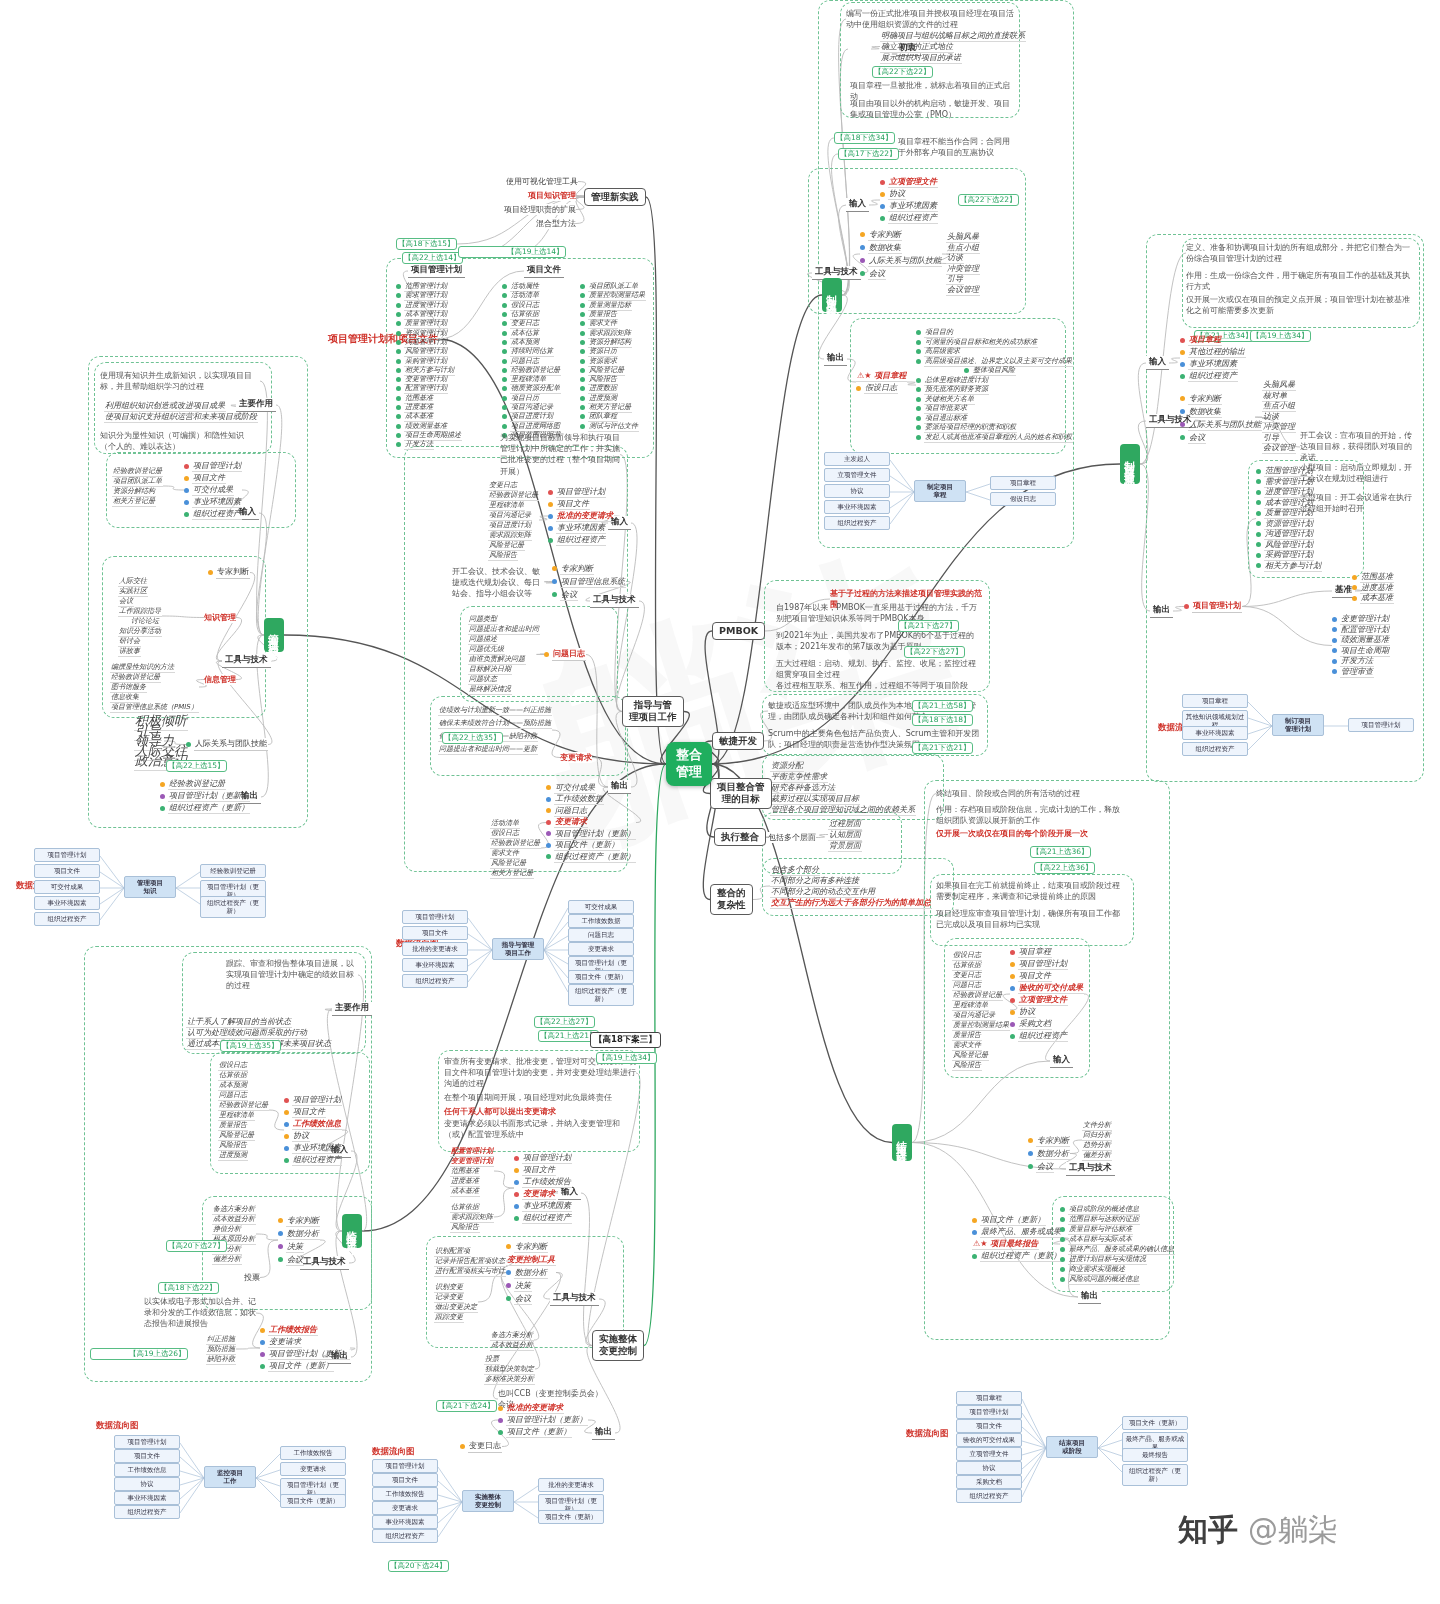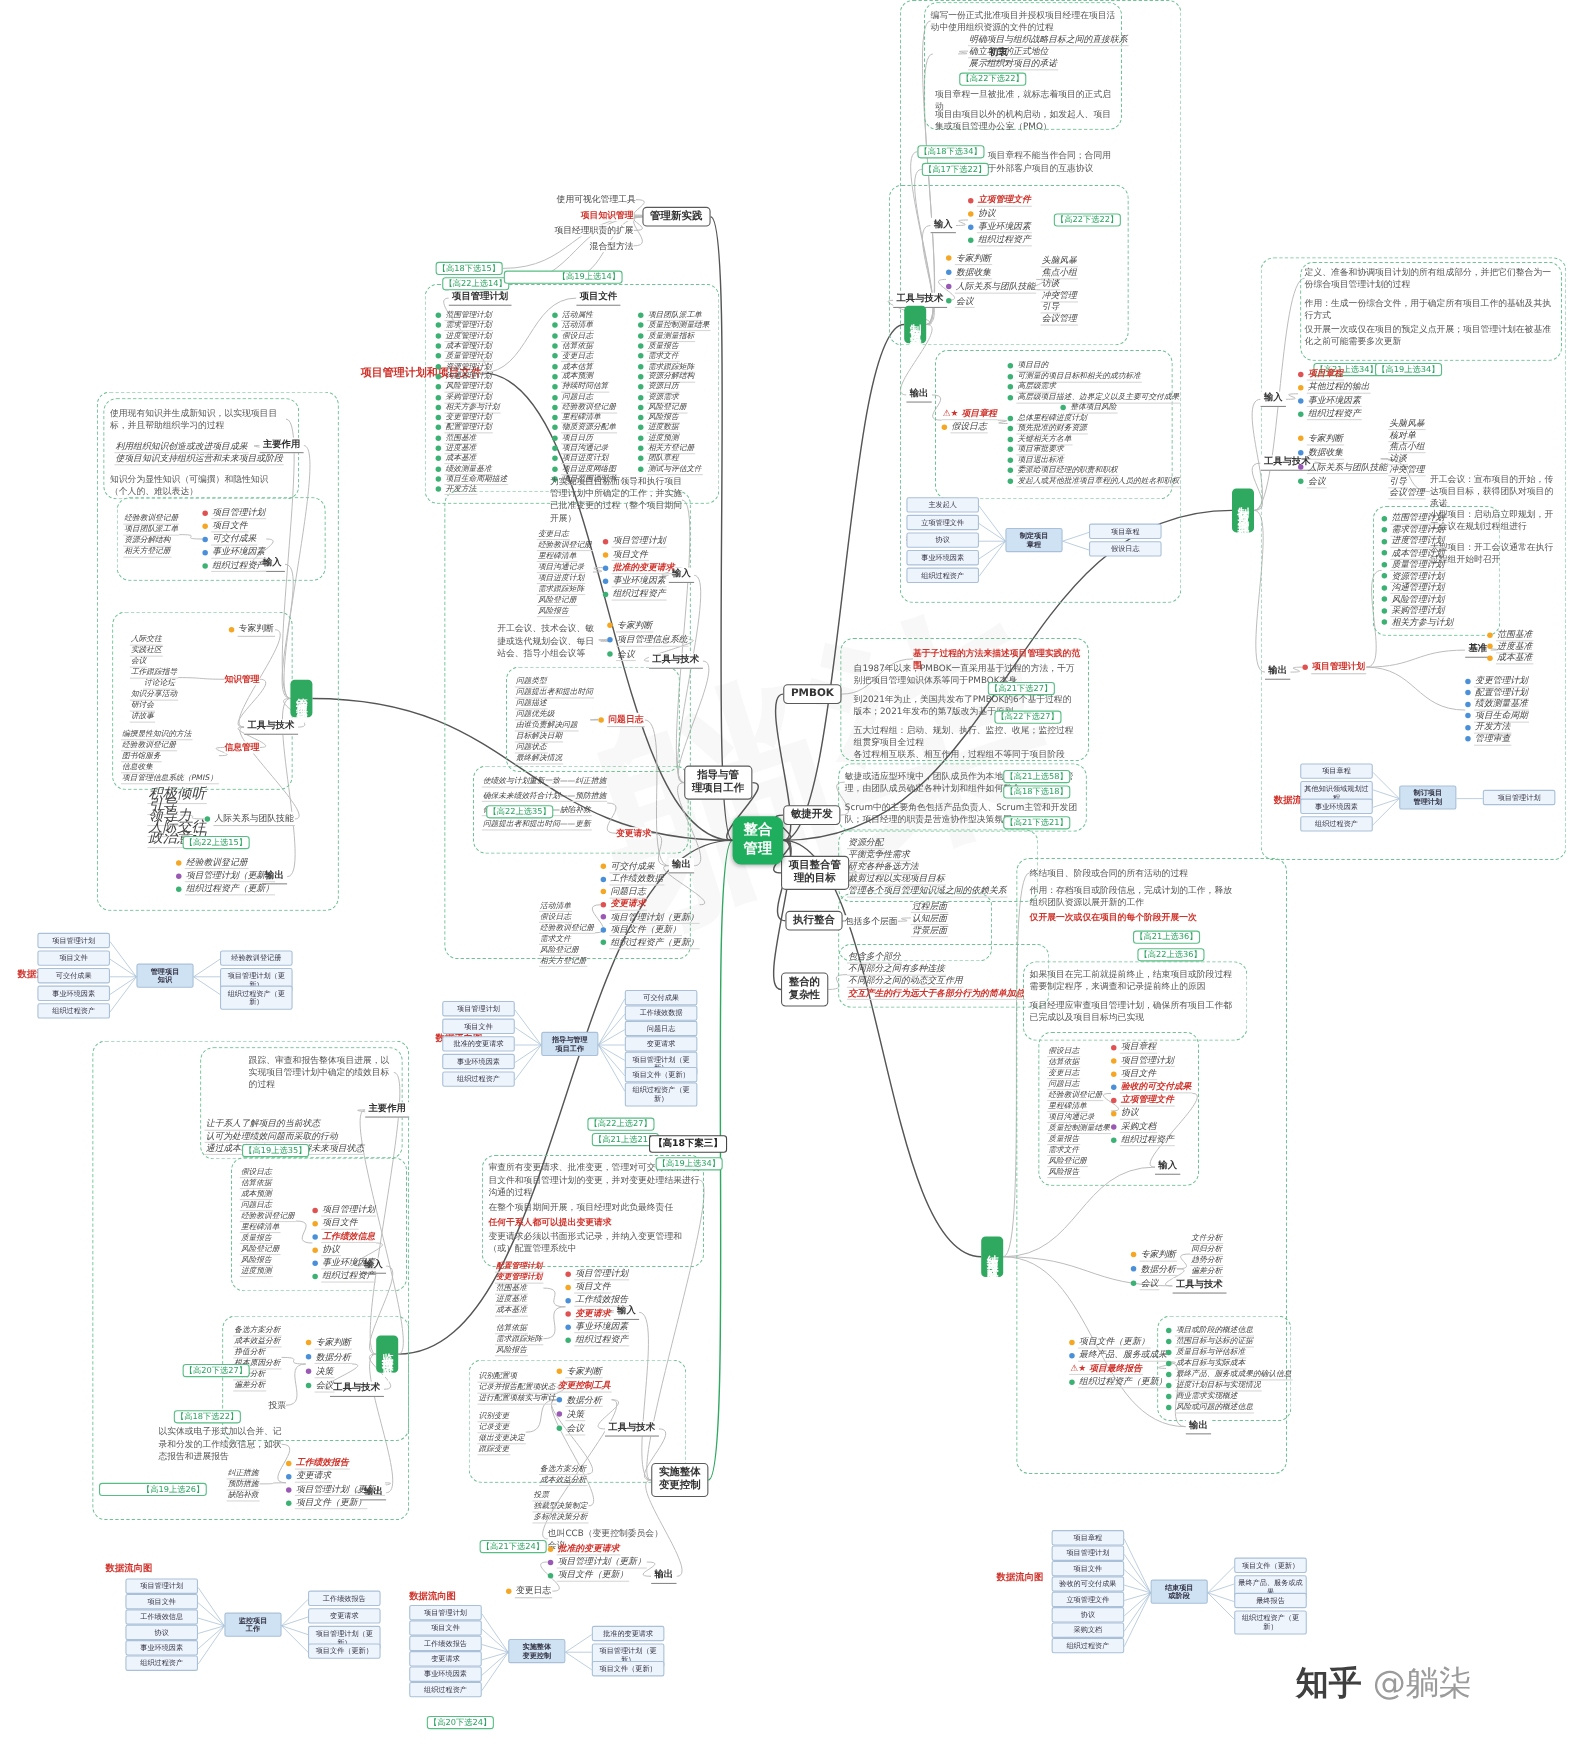--- a/index.html
+++ b/index.html
@@ -513,21 +513,21 @@
       </div>
       <div class="n-row" style="height: 11px;">
         <span>确立项目的正式地位</span>
       </div>
       <div class="n-row" style="height: 11px;">
         <span>展示组织对项目的承诺</span>
       </div>
     </div>
     <div class="n-tag" style="left: 872px; top: 66px;">【高22下选22】</div>
     <div class="n-text" style="left: 850px; top: 80px; width: 164px;">项目章程一旦被批准，就标志着项目的正式启动</div>
-    <div class="n-text" style="left: 850px; top: 98px; width: 164px;">项目由项目以外的机构启动，如发起人、项目集或项目管理办公室（PMO）</div>
+    <div class="n-text" style="left: 850px; top: 98px; width: 164px;">项目由项目以外的机构启动，敏捷开发、项目集或项目管理办公室（PMO）</div>
     <div class="n-tag" style="left: 834px; top: 132px;">【高18下选34】</div>
     <div class="n-tag" style="left: 838px; top: 148px;">【高17下选22】</div>
     <div class="n-text" style="left: 898px; top: 136px; width: 118px;">项目章程不能当作合同；合同用于外部客户项目的互惠协议</div>
     <div class="n-label" style="left: 846px; top: 198px;">输入</div>
     <div class="n-list" style="left: 880px; top: 176px;">
       <div class="n-row red" style="height: 12px;">
         <span class="dot" style="background: rgb(224, 82, 82);"></span>
         <span>立项管理文件</span>
       </div>
       <div class="n-row" style="height: 12px;">

